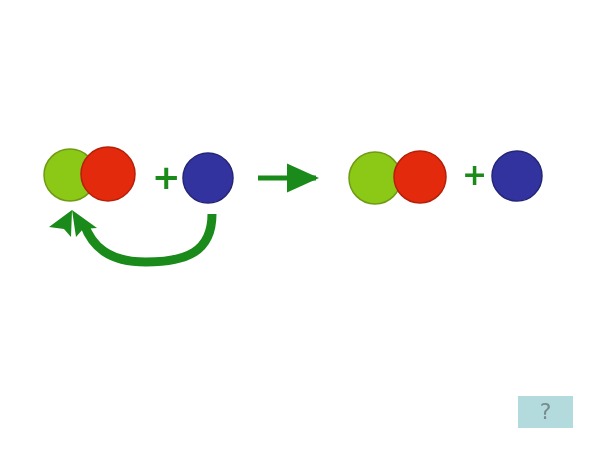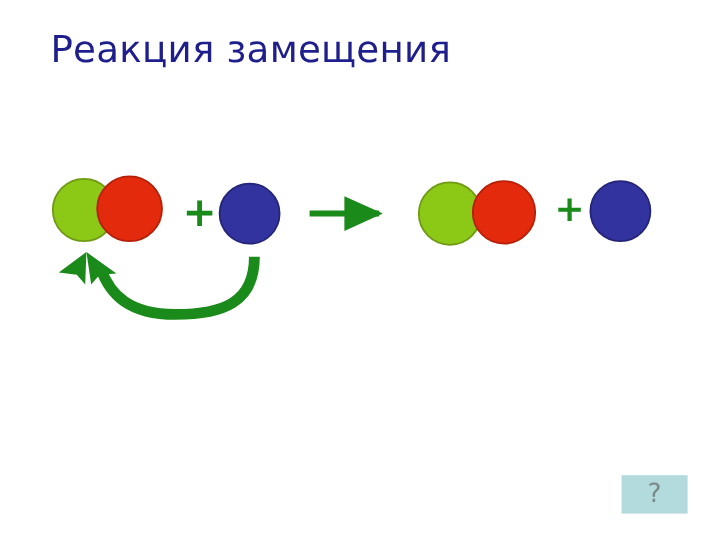--- a/index.html
+++ b/index.html
@@ -62,21 +62,20 @@
     font-size: 22px;
     color: #7a8a8c;
     line-height: 1;
   }
 </style>
 </head>
 <body>
 
 <div id="slide">
 
-  <div id="slide-title">Реакция замещения</div>
 
   <svg id="equation-canvas" viewBox="0 0 600 450">
 
     <defs>
       <marker id="arrowhead-right" markerWidth="7" markerHeight="7" refX="5.8" refY="3.2" orient="auto" markerUnits="strokeWidth">
         <path d="M0,0.3 L6.4,3.2 L0,6.1 Z" fill="#1a8a1a"></path>
       </marker>
     </defs>
 
     <g>

